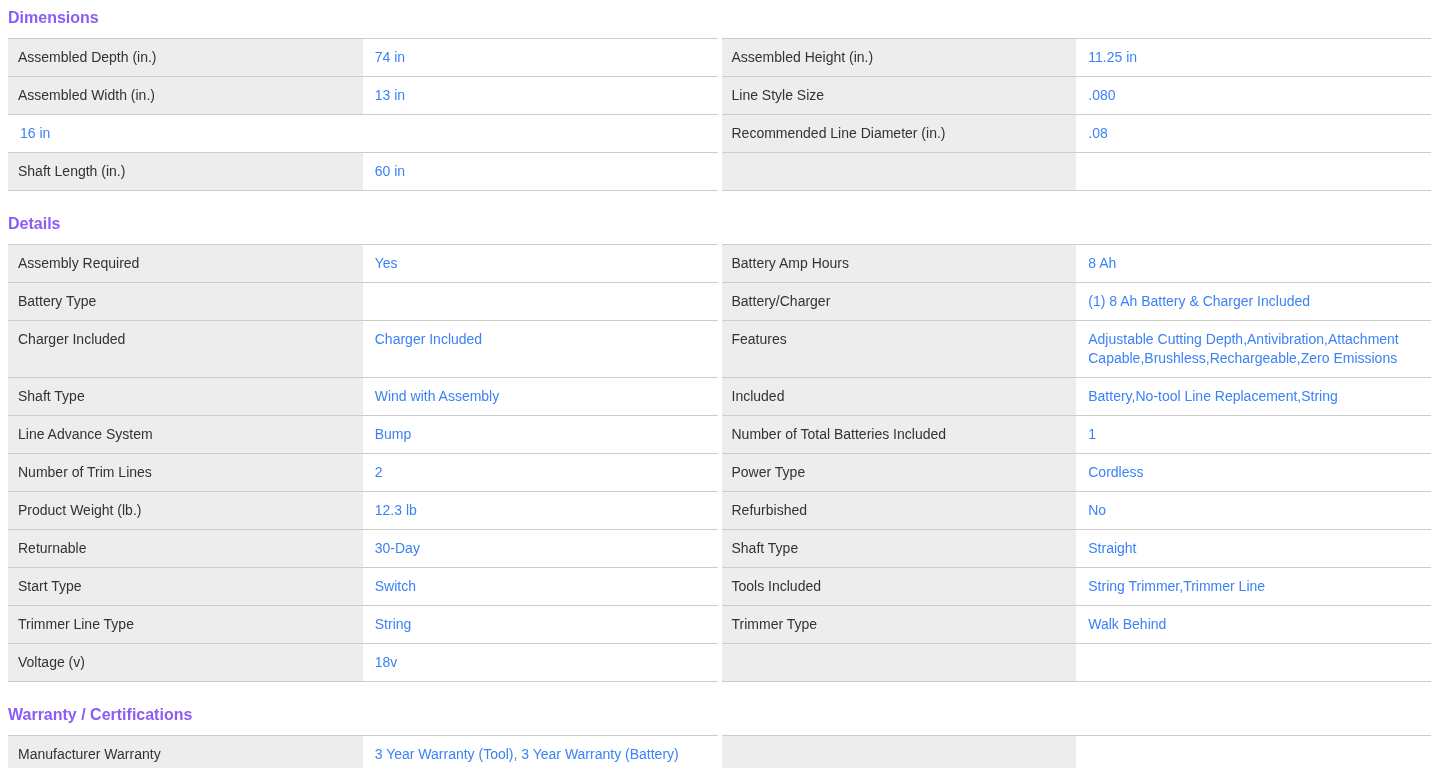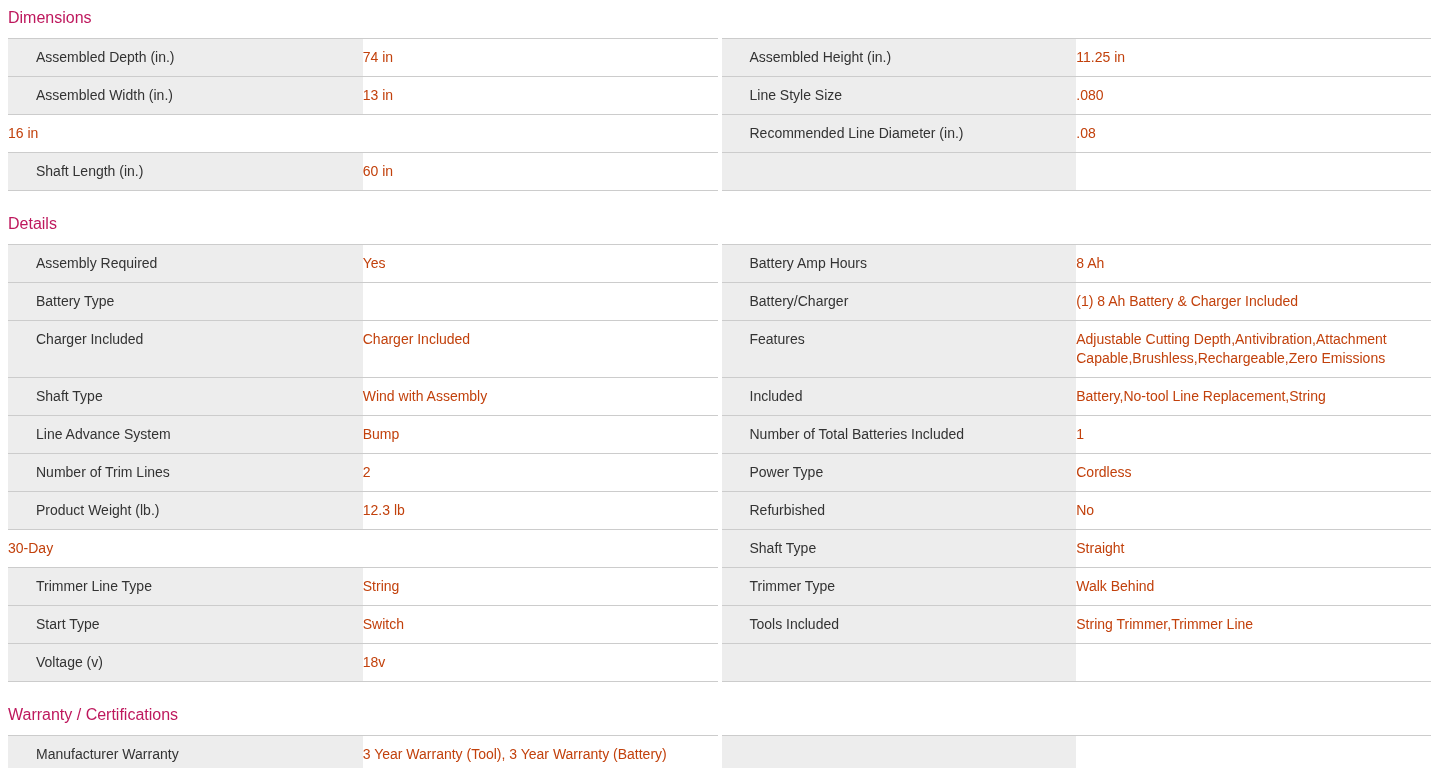--- a/index.html
+++ b/index.html
@@ -13,22 +13,22 @@
   body {
     width: 1439px;
     height: 768px;
     overflow: hidden;
   }
   .page {
     padding: 0 8px;
   }
   .section-title {
     font-size: 16px;
-    font-weight: 400;
-    color: #be185d;
+    font-weight: 700;
+    color: #8b5cf6;
     line-height: 19px;
     margin: 23px 0 11px 0;
   }
   .spec-section:first-child .section-title {
     margin-top: 8px;
   }
   .spec-row {
     display: flex;
     gap: 4px;
   }
@@ -36,32 +36,32 @@
     flex: 1 1 0;
     display: flex;
     border-bottom: 1px solid #cccccc;
   }
   .spec-row:first-child .spec-pair {
     border-top: 1px solid #cccccc;
   }
   .spec-label {
     width: 50%;
     background: #ededed;
-    padding: 9px 28px;
+    padding: 9px 10px;
     font-size: 14px;
     line-height: 19px;
     color: #333333;
   }
   .spec-value {
     width: 50%;
     background: #ffffff;
-    padding: 9px 0;
+    padding: 9px 12px;
     font-size: 14px;
     line-height: 19px;
-    color: #c2410c;
+    color: #3b82f6;
   }
 </style>
 </head>
 <body>
 
 <div class="page">
   <div id="spec-sections">
       <section class="spec-section">
         <h2 class="section-title">Dimensions</h2>
         <div class="spec-table">
@@ -173,45 +173,46 @@
               <div class="spec-label">Product Weight (lb.)</div>
               <div class="spec-value">12.3 lb</div>
             </div>
             <div class="spec-pair">
               <div class="spec-label">Refurbished</div>
               <div class="spec-value">No</div>
             </div>
           </div>
           <div class="spec-row">
             <div class="spec-pair">
+              <div class="spec-label">Returnable</div>
               <div class="spec-value">30-Day</div>
             </div>
             <div class="spec-pair">
               <div class="spec-label">Shaft Type</div>
               <div class="spec-value">Straight</div>
             </div>
           </div>
           <div class="spec-row">
             <div class="spec-pair">
+              <div class="spec-label">Start Type</div>
+              <div class="spec-value">Switch</div>
+            </div>
+            <div class="spec-pair">
+              <div class="spec-label">Tools Included</div>
+              <div class="spec-value">String Trimmer,Trimmer Line</div>
+            </div>
+          </div>
+          <div class="spec-row">
+            <div class="spec-pair">
               <div class="spec-label">Trimmer Line Type</div>
               <div class="spec-value">String</div>
             </div>
             <div class="spec-pair">
               <div class="spec-label">Trimmer Type</div>
               <div class="spec-value">Walk Behind</div>
-            </div>
-          </div>
-          <div class="spec-row">
-            <div class="spec-pair">
-              <div class="spec-label">Start Type</div>
-              <div class="spec-value">Switch</div>
-            </div>
-            <div class="spec-pair">
-              <div class="spec-label">Tools Included</div>
-              <div class="spec-value">String Trimmer,Trimmer Line</div>
             </div>
           </div>
           <div class="spec-row">
             <div class="spec-pair">
               <div class="spec-label">Voltage (v)</div>
               <div class="spec-value">18v</div>
             </div>
             <div class="spec-pair">
               <div class="spec-label"></div>
               <div class="spec-value"></div>

